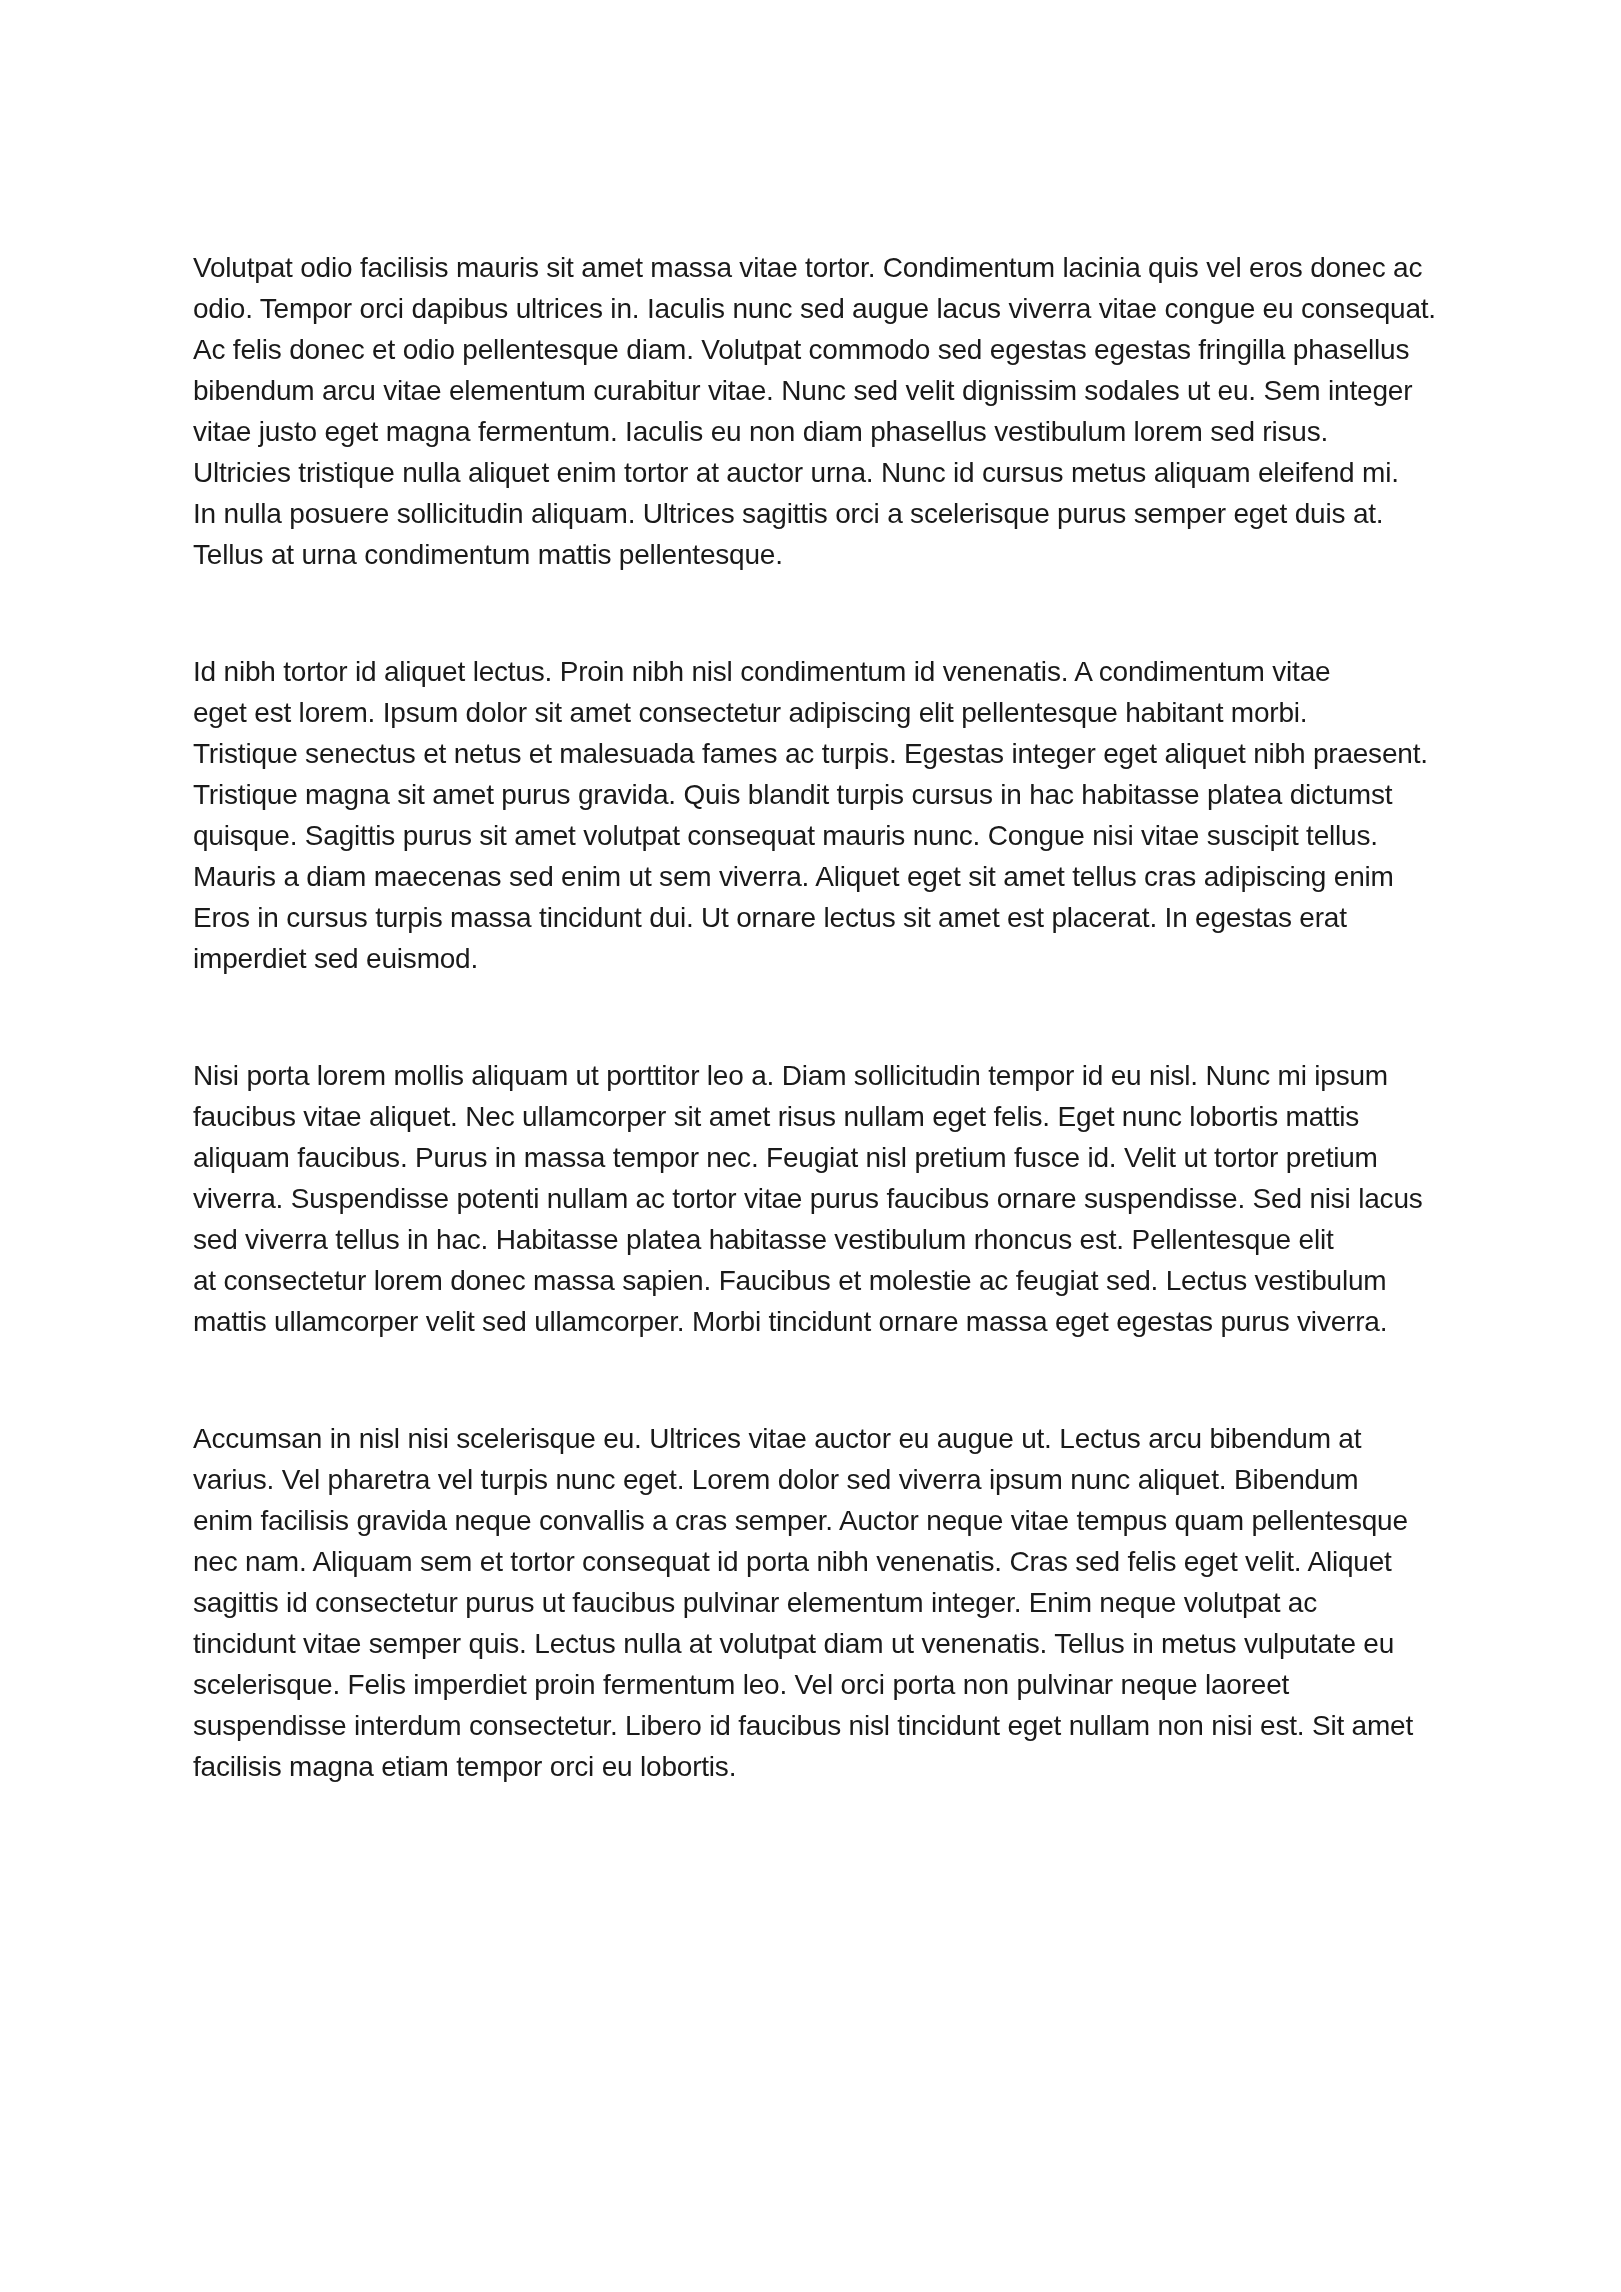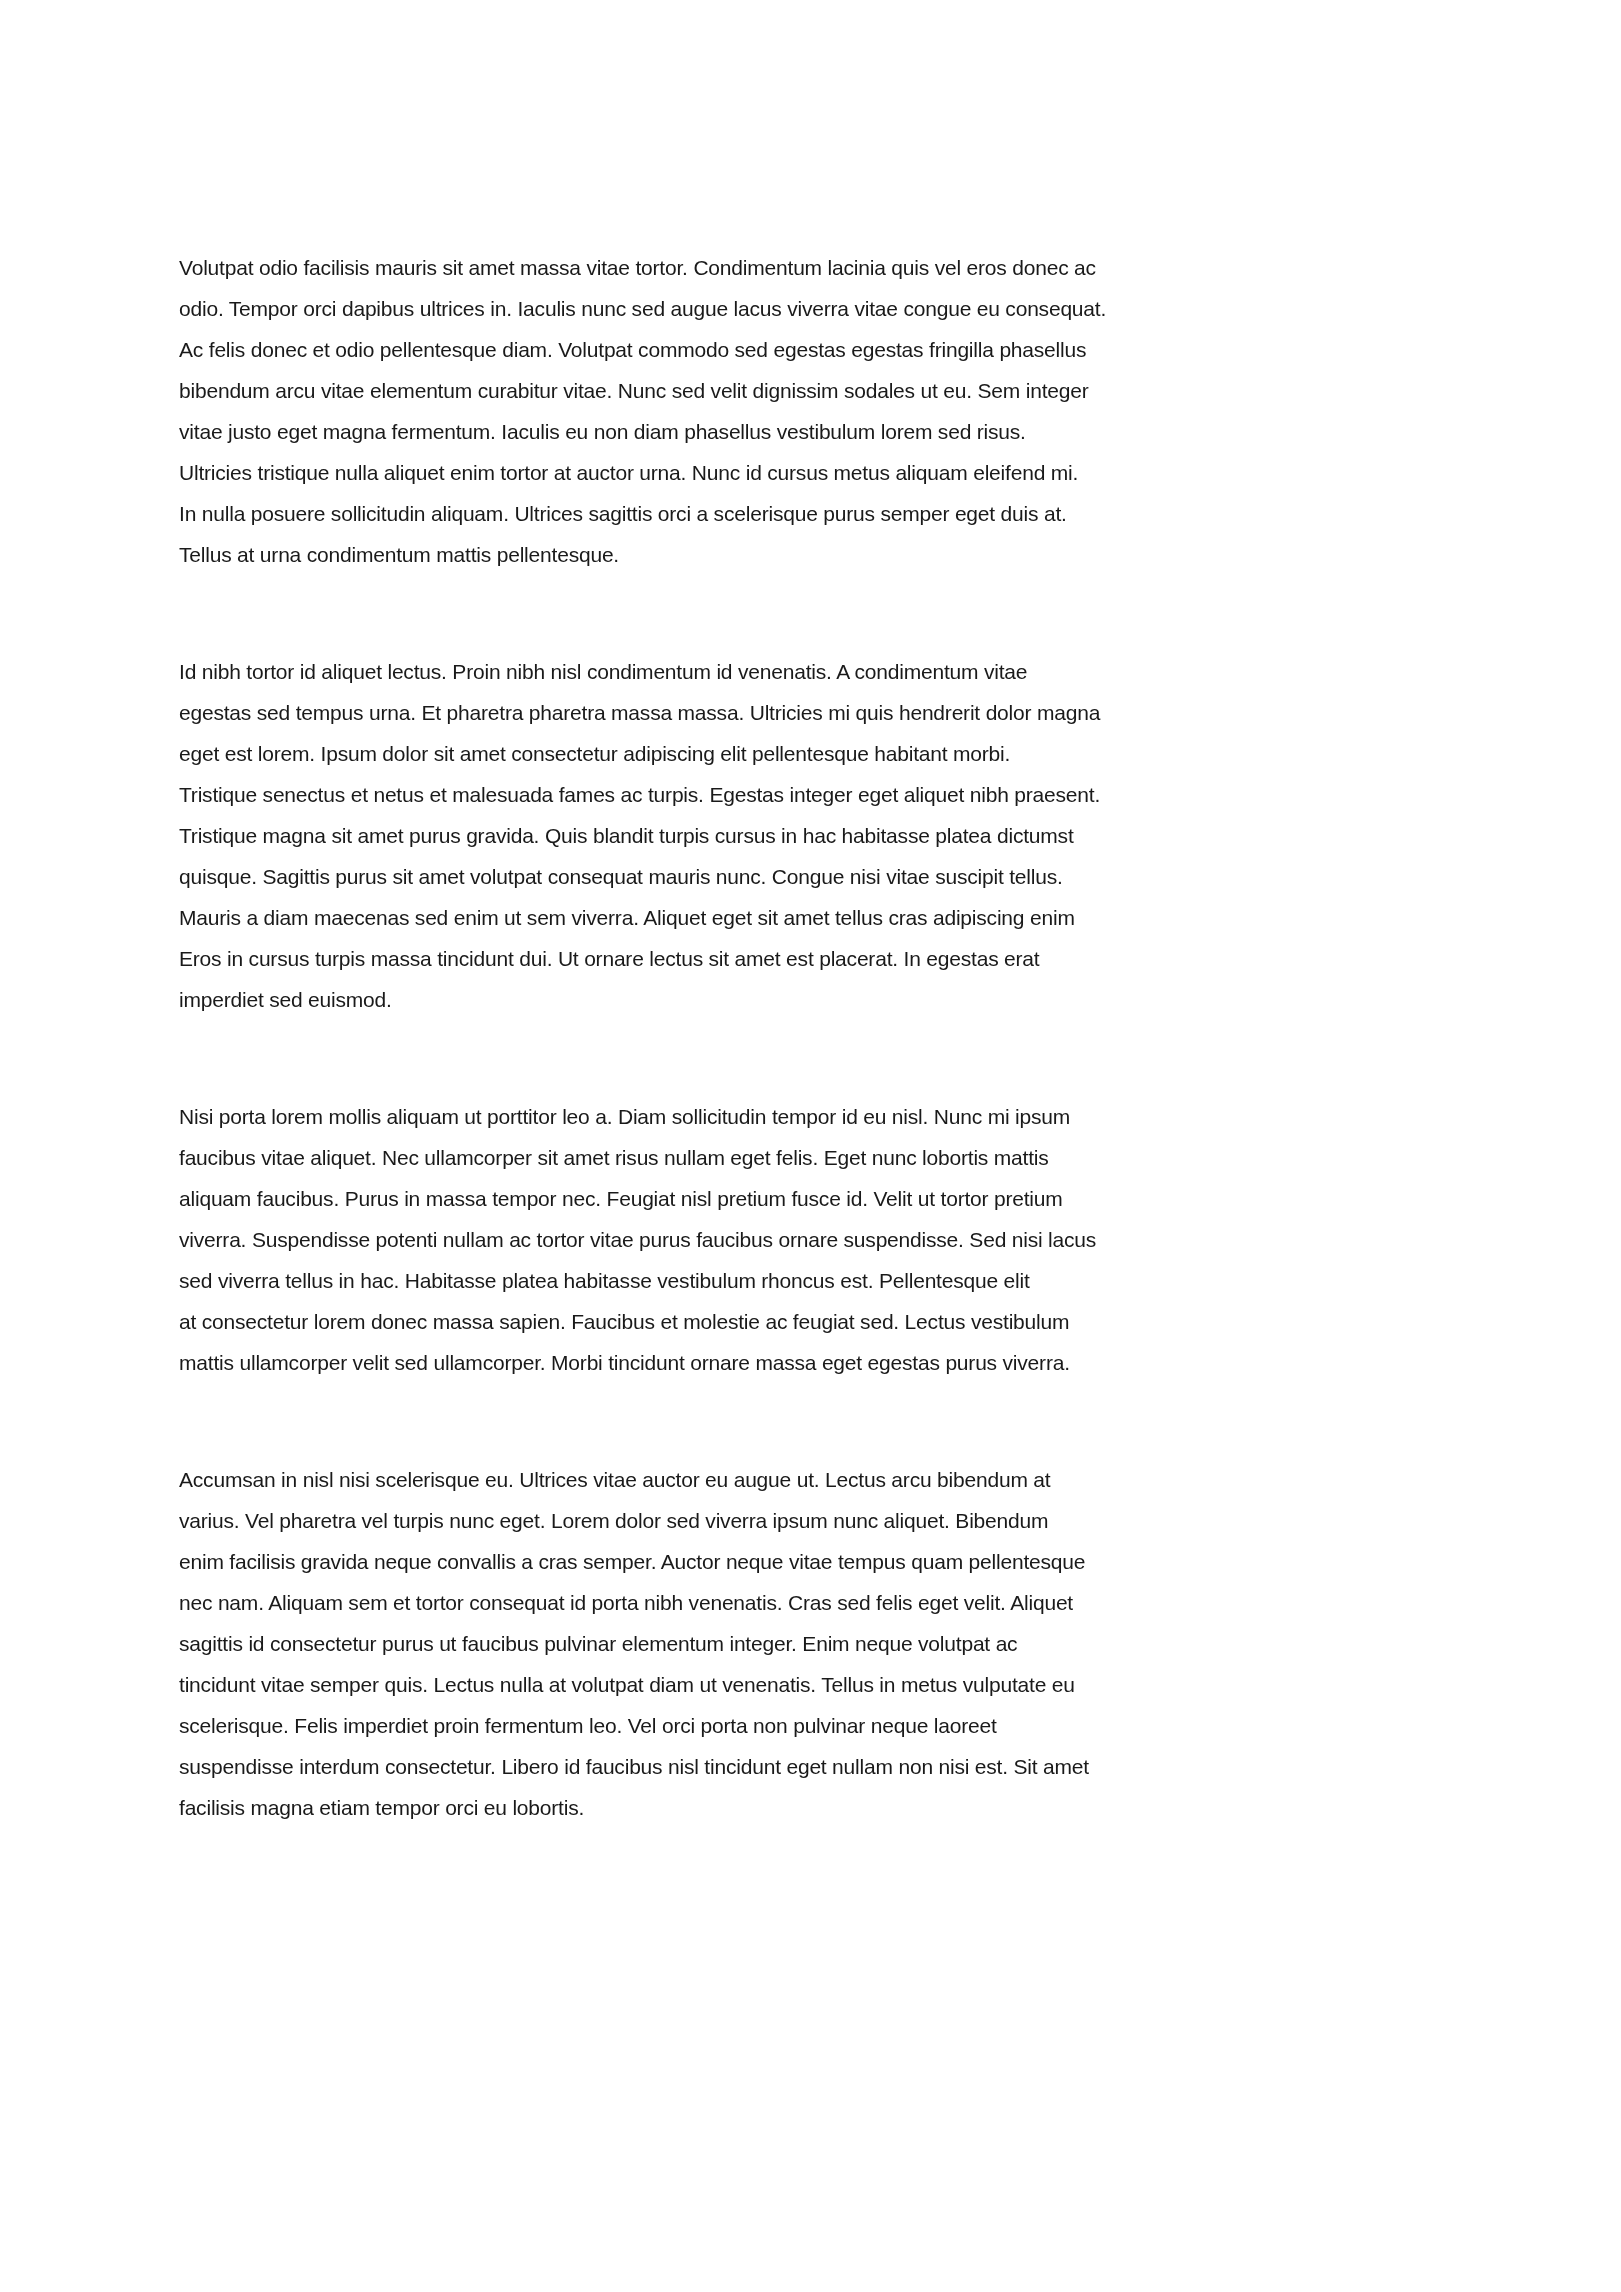--- a/index.html
+++ b/index.html
@@ -10,25 +10,25 @@
     .page {
       position: relative;
       width: 1621px;
       height: 2293px;
       background: #ffffff;
       overflow: hidden;
       font-family: "Liberation Sans", sans-serif;
     }
     .text-block {
       position: absolute;
-      left: 179px;
+      left: 193px;
       top: 247px;
       width: 1245px;
       color: #1a1a1a;
-      font-size: 21px;
+      font-size: 28px;
       line-height: 41px;
       letter-spacing: -0.2px;
     }
     .paragraph {
       margin: 0 0 76px 0;
       padding: 0;
     }
     .line {
       white-space: nowrap;
       height: 41px;
@@ -46,21 +46,20 @@
       <div class="line">Ac felis donec et odio pellentesque diam. Volutpat commodo sed egestas egestas fringilla phasellus</div>
       <div class="line">bibendum arcu vitae elementum curabitur vitae. Nunc sed velit dignissim sodales ut eu. Sem integer</div>
       <div class="line">vitae justo eget magna fermentum. Iaculis eu non diam phasellus vestibulum lorem sed risus.</div>
       <div class="line">Ultricies tristique nulla aliquet enim tortor at auctor urna. Nunc id cursus metus aliquam eleifend mi.</div>
       <div class="line">In nulla posuere sollicitudin aliquam. Ultrices sagittis orci a scelerisque purus semper eget duis at.</div>
       <div class="line">Tellus at urna condimentum mattis pellentesque.</div>
     </div>
 
     <div class="paragraph">
       <div class="line">Id nibh tortor id aliquet lectus. Proin nibh nisl condimentum id venenatis. A condimentum vitae</div>
-      <div class="line">egestas sed tempus urna. Et pharetra pharetra massa massa. Ultricies mi quis hendrerit dolor magna</div>
       <div class="line">eget est lorem. Ipsum dolor sit amet consectetur adipiscing elit pellentesque habitant morbi.</div>
       <div class="line">Tristique senectus et netus et malesuada fames ac turpis. Egestas integer eget aliquet nibh praesent.</div>
       <div class="line">Tristique magna sit amet purus gravida. Quis blandit turpis cursus in hac habitasse platea dictumst</div>
       <div class="line">quisque. Sagittis purus sit amet volutpat consequat mauris nunc. Congue nisi vitae suscipit tellus.</div>
       <div class="line">Mauris a diam maecenas sed enim ut sem viverra. Aliquet eget sit amet tellus cras adipiscing enim</div>
       <div class="line">Eros in cursus turpis massa tincidunt dui. Ut ornare lectus sit amet est placerat. In egestas erat</div>
       <div class="line">imperdiet sed euismod.</div>
     </div>
 
     <div class="paragraph">

